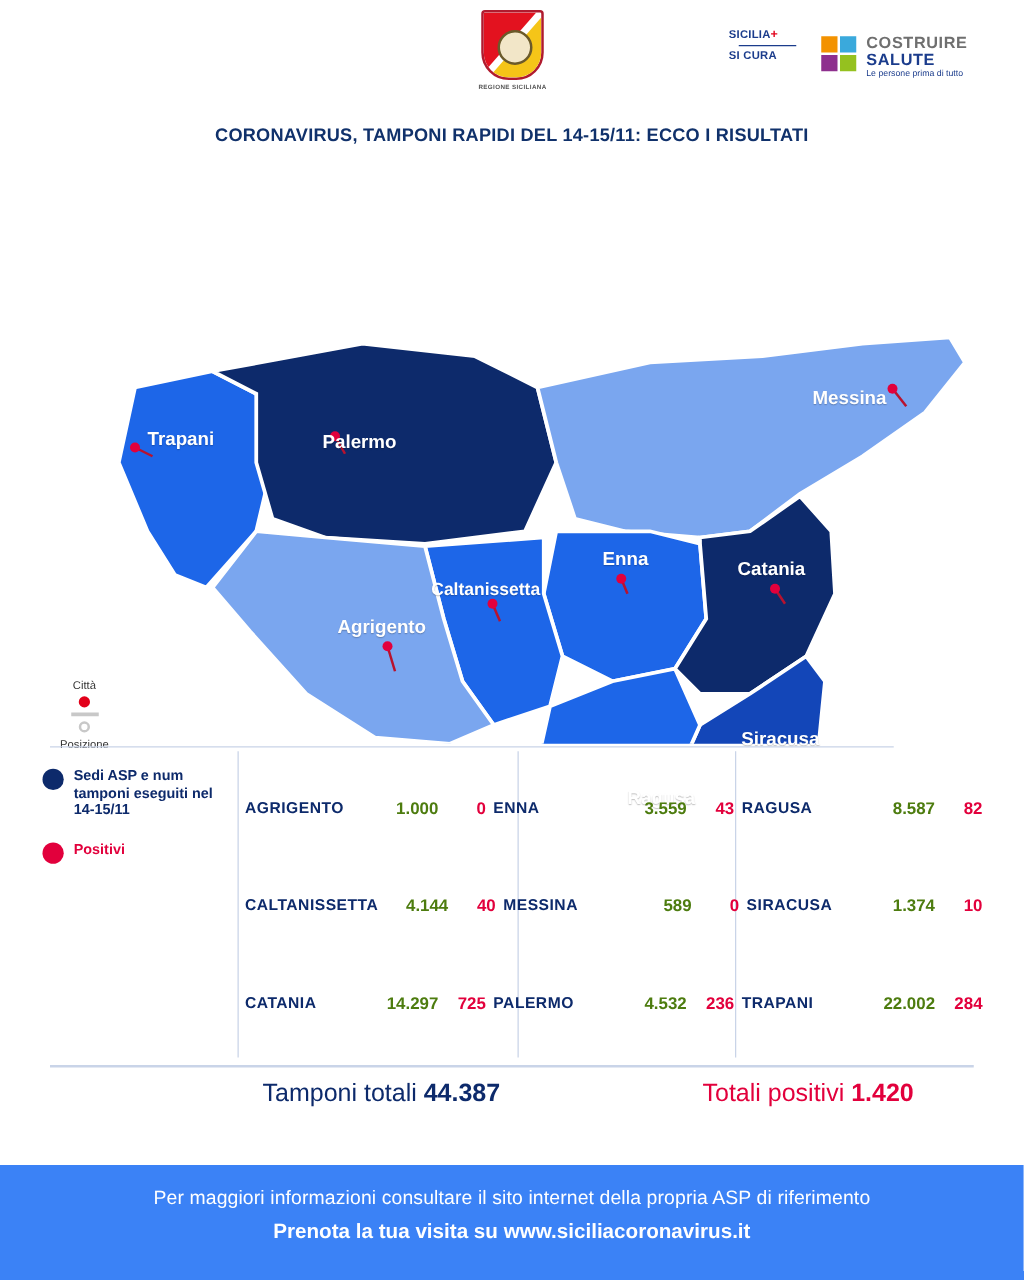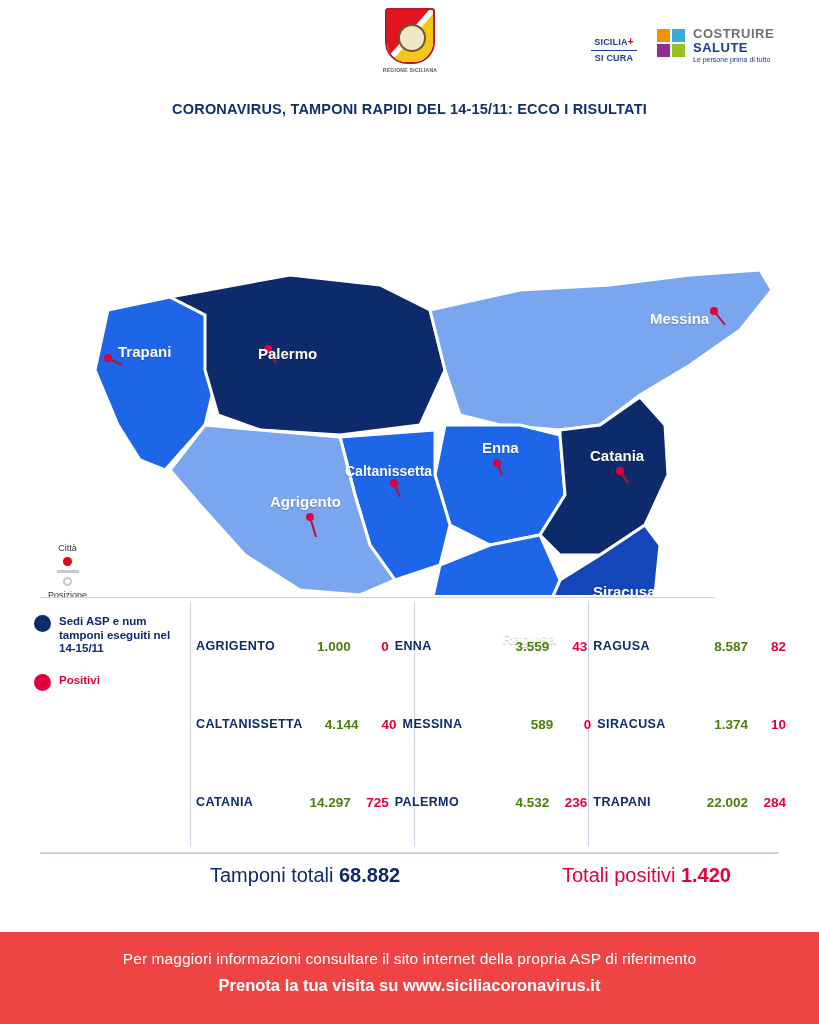--- a/index.html
+++ b/index.html
@@ -33,22 +33,22 @@
   .crest-trisk{
     position:absolute;left:50%;top:50%;width:24px;height:24px;
     margin-left:-12px;margin-top:-12px;border-radius:50%;
     background:#f2e6c8;border:2px solid #6b5a2a;z-index:3;
   }
   .crest-label{
     margin-top:3px;font-size:5px;letter-spacing:.3px;color:#555;font-weight:bold;
   }
 
   .logo-sicilia{
-    position:absolute;left:583px;top:36px;width:62px;height:46px;
-    text-align:center;line-height:1.15;
+    position:absolute;left:583px;top:22px;width:62px;height:46px;
+    line-height:1.15;
   }
   .logo-sicilia .l1{font-size:9px;font-weight:bold;color:#1b3c8c;letter-spacing:.2px;}
   .logo-sicilia .cross{color:#e2001a;font-size:10px;}
   .logo-sicilia .l2{font-size:9px;font-weight:bold;color:#1b3c8c;letter-spacing:.2px;}
   .logo-sicilia .rule{width:46px;height:1px;background:#1b3c8c;margin:2px auto;}
 
   .logo-costruire{position:absolute;left:657px;top:25px;width:130px;height:48px;}
   .cs-grid{position:absolute;left:0;top:4px;width:30px;height:30px;}
   .cs-grid i{position:absolute;width:13px;height:13px;display:block;}
   .cs-grid i:nth-child(1){left:0;top:0;background:#f39200;}
@@ -113,21 +113,21 @@
   .tot-left{
     position:absolute;left:210px;top:12px;color:#0d2a6b;font-size:20px;
   }
   .tot-right{
     position:absolute;right:88px;top:12px;color:#e2003c;font-size:20px;
   }
   .tot-strong{font-weight:bold;}
 
   
   .footer{
-    position:absolute;left:0;bottom:0;width:819px;height:92px;background:#ef4444;
+    position:absolute;left:0;bottom:0;width:819px;height:92px;background:#3b82f6;
     color:#ffffff;text-align:center;
   }
   .footer .f1{font-size:15.5px;padding-top:18px;letter-spacing:.1px;}
   .footer .f2{font-size:16.5px;font-weight:bold;margin-top:8px;}
 </style>
 </head>
 <body>
 
 <div class="page">
 
@@ -293,21 +293,21 @@
           <span class="pos">284</span>
         </div>
       </div>
     </div>
   </div>
 
   <div class="totals">
     <div class="totals-line"></div>
     <div class="tot-left">
       <span>Tamponi totali</span>
-      <span class="tot-strong">68.882</span>
+      <span class="tot-strong">44.387</span>
     </div>
     <div class="tot-right">
       <span>Totali positivi</span>
       <span class="tot-strong">1.420</span>
     </div>
   </div>
 
   <div class="footer">
     <div class="f1">Per maggiori informazioni consultare il sito internet della propria ASP di riferimento</div>
     <div class="f2">Prenota la tua visita su www.siciliacoronavirus.it</div>

